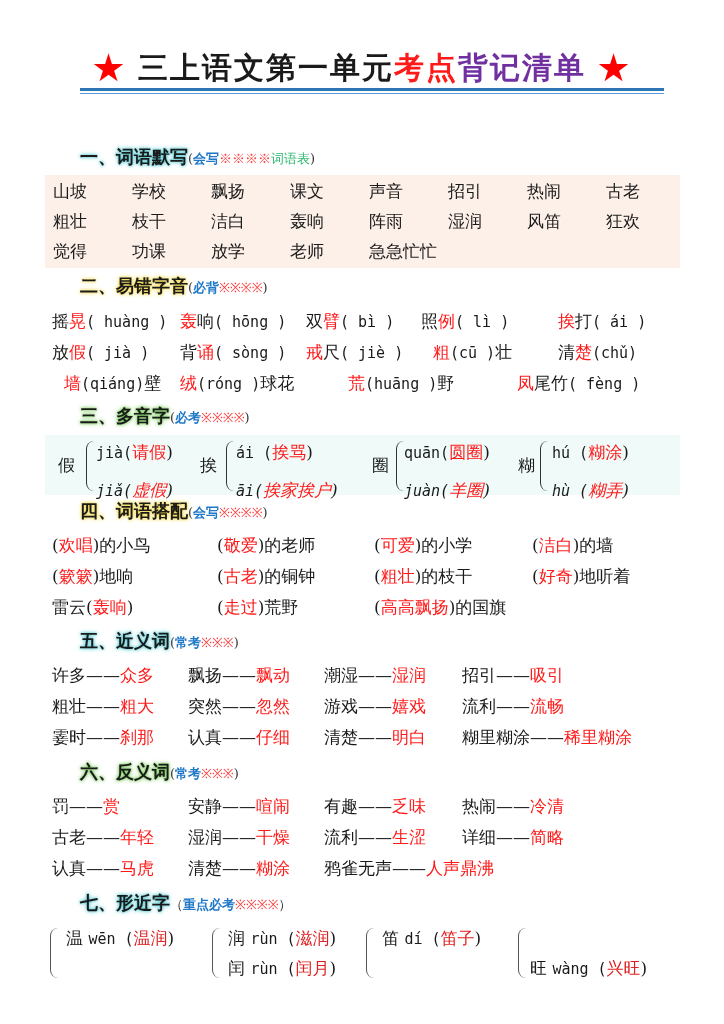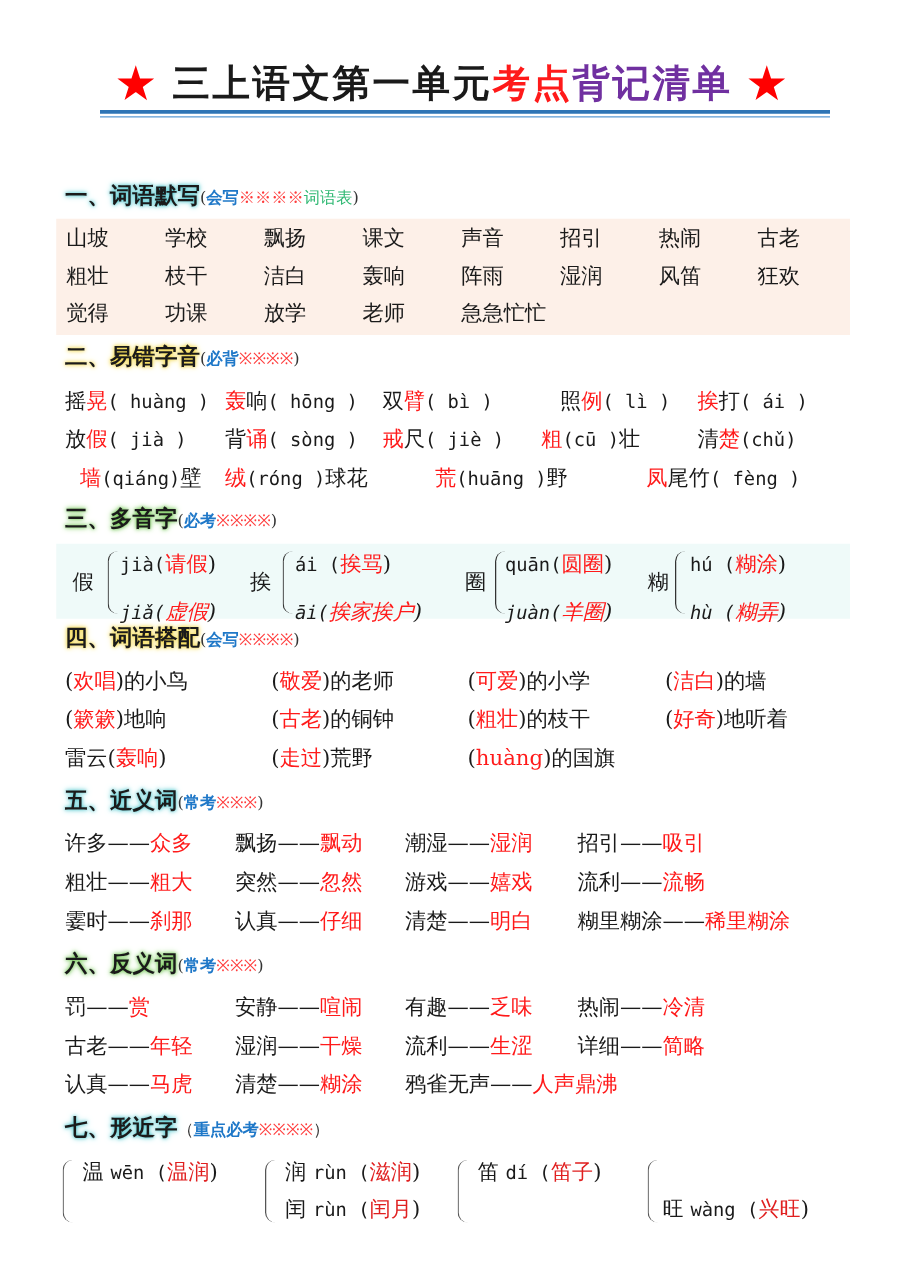--- a/index.html
+++ b/index.html
@@ -7,21 +7,21 @@
          font-family: "DejaVu Serif", "Liberation Serif", serif; color:#1a1a1a; }
   .title { position:absolute; left:0; top:48px; width:724px; text-align:center;
            font-size:30px; font-weight:bold; letter-spacing:2px; line-height:40px; }
   .title .star { color:#ff0000; }
   .title .red { color:#ff1a1a; }
   .title .purple { color:#7030a0; }
   .title-rule { position:absolute; left:80px; top:88px; width:584px; height:3px; background:#2e75b6; }
   .title-rule2 { position:absolute; left:80px; top:93px; width:584px; height:1px; background:#5b9bd5; }
 
   .sec-h { position:absolute; left:52px; font-size:18px; font-weight:bold; line-height:24px; white-space:nowrap; }
-  .sec-h .h { color:#1a1a1a; }
+  .sec-h .h { color:#1a1a1a;margin-left:28px; }
   .glow-teal .h { text-shadow: 0 0 3px #3fc1c9, 0 0 5px #7fd8de; }
   .glow-yellow .h { text-shadow: 0 0 3px #f2d22e, 0 0 5px #f7e57a; }
   .glow-green .h { text-shadow: 0 0 3px #5fbf3f, 0 0 5px #9bd97f; }
   .sec-h .paren { font-size:13px; font-weight:normal; color:#333; }
   .sec-h .tag { font-size:13px; font-weight:bold; color:#1f78c8; }
   .sec-h .stars { font-size:13px; font-weight:normal; color:#ff3b3b; }
   .sec-h .green { font-size:13px; font-weight:normal; color:#2eb872; }
 
   .box1 { position:absolute; left:45px; top:175px; width:635px; height:93px; background:#fdf0e8; }
   .grid-row { position:absolute; left:53px; height:30px; font-size:17px; line-height:30px; }
@@ -89,21 +89,21 @@
 </div>
 
 <div class="sec-h glow-yellow" style="top:274px;">
   <span class="h">二、易错字音</span><span class="paren">(</span><span class="tag">必背</span><span class="stars">※※※※</span><span class="paren">)</span>
 </div>
 
 <div class="line" style="top:306px;">
   <span class="it" style="left:0"><span>摇</span><span class="r">晃</span><span></span><span class="py">( huàng )</span></span>
   <span class="it" style="left:128px"><span class="r">轰</span><span>响</span><span class="py">( hōng )</span></span>
   <span class="it" style="left:254px"><span>双</span><span class="r">臂</span><span class="py">( bì )</span></span>
-  <span class="it" style="left:396px"><span>照</span><span class="r">例</span><span class="py">( lì )</span></span>
+  <span class="it" style="left:369px"><span>照</span><span class="r">例</span><span class="py">( lì )</span></span>
   <span class="it" style="left:506px"><span class="r">挨</span><span>打</span><span class="py">( ái )</span></span>
 </div>
 <div class="line" style="top:337px;">
   <span class="it" style="left:0"><span>放</span><span class="r">假</span><span class="py">( jià )</span></span>
   <span class="it" style="left:128px"><span>背</span><span class="r">诵</span><span class="py">( sòng )</span></span>
   <span class="it" style="left:254px"><span class="r">戒</span><span>尺</span><span class="py">( jiè )</span></span>
   <span class="it" style="left:381px"><span class="r">粗</span><span class="py">(cū )</span><span>壮</span></span>
   <span class="it" style="left:506px"><span>清</span><span class="r">楚</span><span class="py">(chǔ)</span></span>
 </div>
 <div class="line" style="top:368px;">
@@ -154,21 +154,21 @@
 </div>
 <div class="line" style="top:561px;">
   <span class="it" style="left:0"><span>(</span><span class="r">簌簌</span><span>)地响</span></span>
   <span class="it" style="left:165px"><span>(</span><span class="r">古老</span><span>)的铜钟</span></span>
   <span class="it" style="left:322px"><span>(</span><span class="r">粗壮</span><span>)的枝干</span></span>
   <span class="it" style="left:480px"><span>(</span><span class="r">好奇</span><span>)地听着</span></span>
 </div>
 <div class="line" style="top:592px;">
   <span class="it" style="left:0"><span>雷云(</span><span class="r">轰响</span><span>)</span></span>
   <span class="it" style="left:165px"><span>(</span><span class="r">走过</span><span>)荒野</span></span>
-  <span class="it" style="left:322px"><span>(</span><span class="r">huàng</span><span>)的国旗</span></span>
+  <span class="it" style="left:322px"><span>(</span><span class="r">高高飘扬</span><span>)的国旗</span></span>
 </div>
 
 <div class="sec-h glow-teal" style="top:629px;">
   <span class="h">五、近义词</span><span class="paren">(</span><span class="tag">常考</span><span class="stars">※※※</span><span class="paren">)</span>
 </div>
 <div class="line" style="top:660px;">
   <span class="it" style="left:0"><span>许多——</span><span class="r">众多</span></span>
   <span class="it" style="left:136px"><span>飘扬——</span><span class="r">飘动</span></span>
   <span class="it" style="left:272px"><span>潮湿——</span><span class="r">湿润</span></span>
   <span class="it" style="left:410px"><span>招引——</span><span class="r">吸引</span></span>

